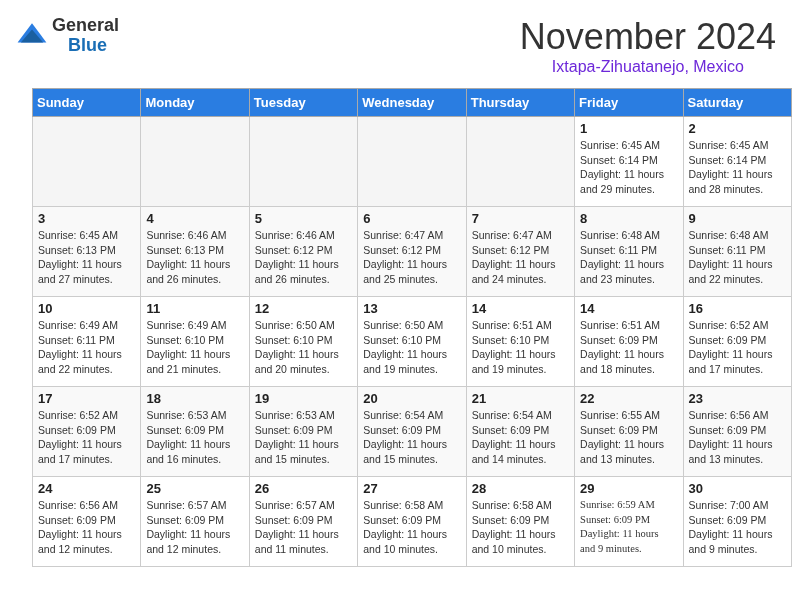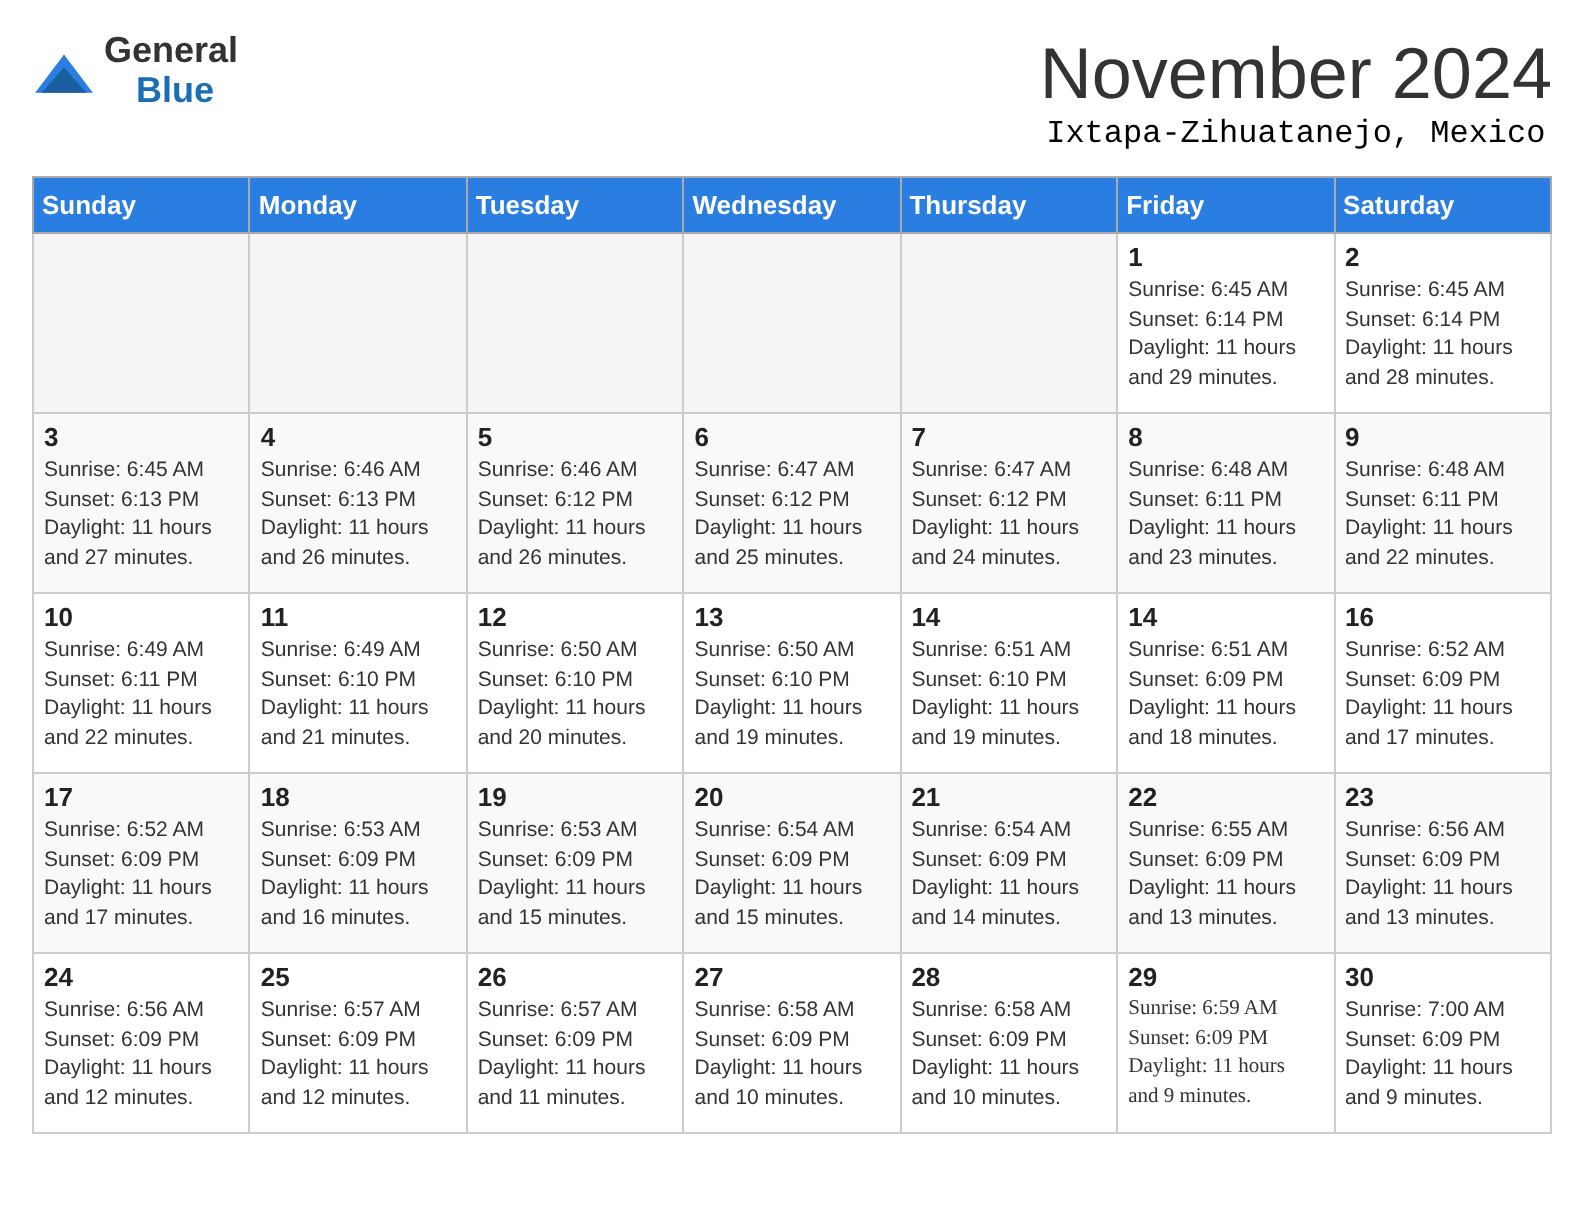--- a/index.html
+++ b/index.html
@@ -11,21 +11,21 @@
       padding: 16px;
     }
     .header {
       display: flex;
       justify-content: space-between;
       align-items: flex-start;
       margin-bottom: 12px;
     }
     .logo {
       display: flex;
-      align-items: flex-end;
+      align-items: center;
       gap: 4px;
     }
     .logo-text {
       display: flex;
       flex-direction: column;
       line-height: 1.1;
     }
     .logo-general {
       font-size: 18px;
       font-weight: bold;
@@ -44,27 +44,27 @@
     .title-block {
       text-align: center;
     }
     .month-title {
       font-size: 36px;
       font-weight: normal;
       color: #333;
     }
     .location-title {
       font-size: 16px;
-      color: #000000;
-      font-family: Liberation Mono, monospace;
+      color: #6d28d9;
     }
     .calendar {
       width: 100%;
       border-collapse: collapse;
       table-layout: fixed;
+      margin-left: 16px;
     }
     .calendar th {
       background: #2a7de1;
       color: #fff;
       font-size: 13px;
       font-weight: bold;
       padding: 6px 4px;
       border: 1px solid #aaa;
       text-align: left;
     }

